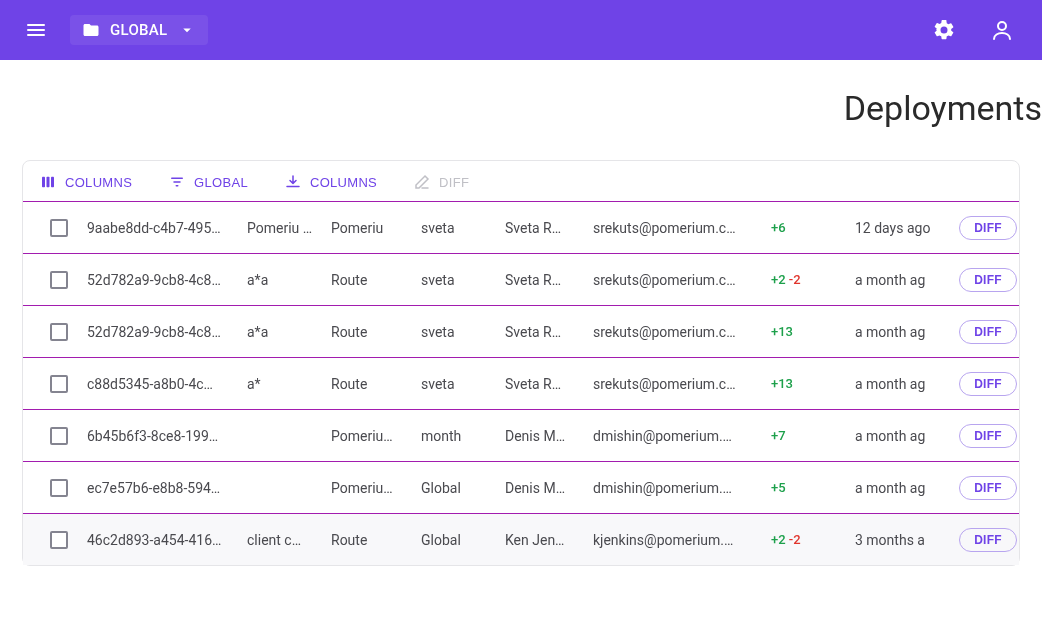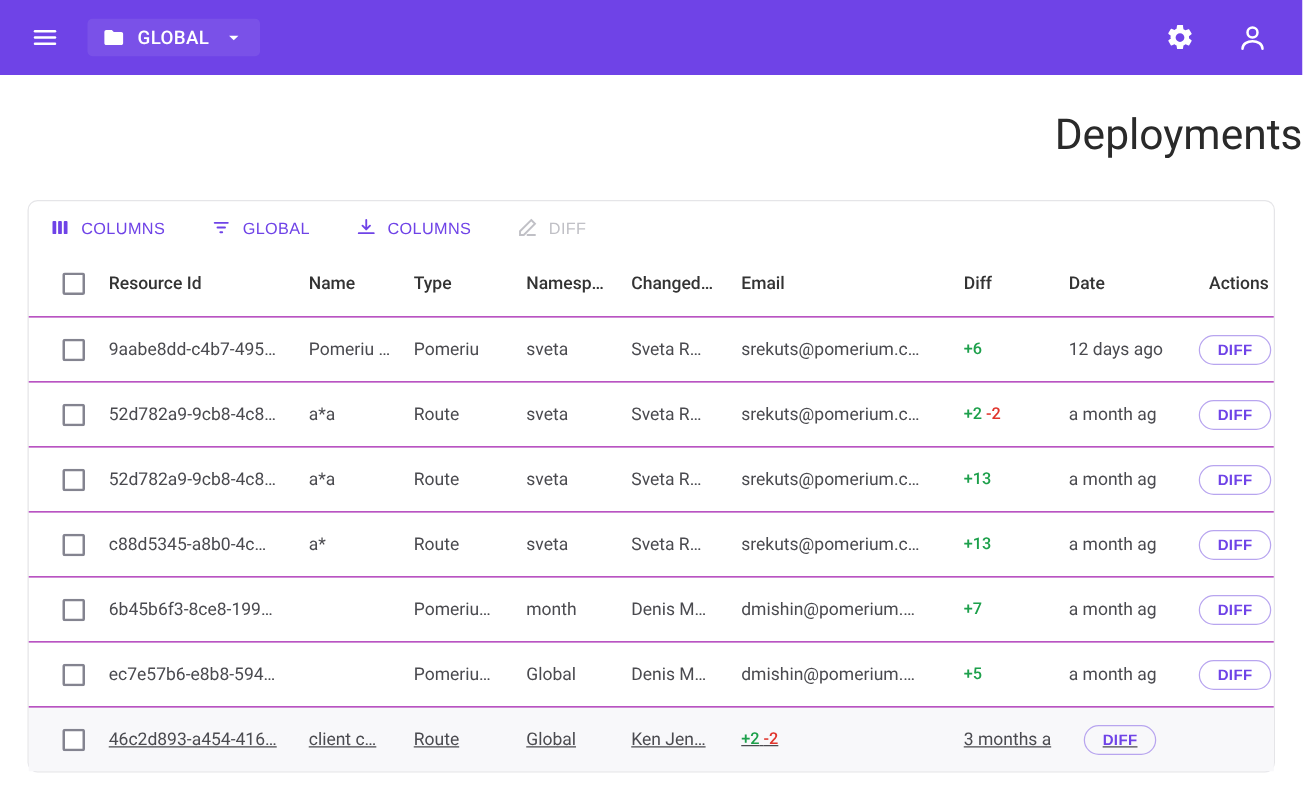--- a/index.html
+++ b/index.html
@@ -132,21 +132,20 @@
       color: #333;
       border-top: none;
       min-height: 52px;
     }
     .grid-row {
       font-size: 14px;
       color: #4a4a4f;
     }
     .grid-row:last-child {
       background: #f8f8fa;
-      text-decoration: underline;
     }
     .cell {
       padding: 0 6px;
       white-space: nowrap;
       overflow: hidden;
       text-overflow: ellipsis;
     }
     .cell.checkbox-cell {
       display: flex;
       align-items: center;
@@ -260,34 +259,20 @@
     <button class="toolbar-btn disabled">
       <svg viewBox="0 0 24 24" fill="none" stroke="currentColor" stroke-width="2" stroke-linecap="round">
         <path d="M12 20h8"></path>
         <path d="M16 4l4 4L8 20H4v-4L16 4z"></path>
       </svg>
       <span>DIFF</span>
     </button>
   </div>
 
   <div class="data-grid">
-    <div class="grid-header">
-      <div class="cell checkbox-cell">
-        <div class="checkbox"></div>
-      </div>
-      <div class="cell">Resource Id</div>
-      <div class="cell">Name</div>
-      <div class="cell">Type</div>
-      <div class="cell">Namesp…</div>
-      <div class="cell">Changed…</div>
-      <div class="cell">Email</div>
-      <div class="cell">Diff</div>
-      <div class="cell">Date</div>
-      <div class="cell actions-head">Actions</div>
-    </div>
     <div id="grid-body">
         <div class="grid-row">
           <div class="cell checkbox-cell">
             <div class="checkbox"></div>
           </div>
           <div class="cell">9aabe8dd-c4b7-495…</div>
           <div class="cell">Pomeriu A…</div>
           <div class="cell">Pomeriu</div>
           <div class="cell">sveta</div>
           <div class="cell">Sveta R…</div>
@@ -380,20 +365,21 @@
         </div>
         <div class="grid-row">
           <div class="cell checkbox-cell">
             <div class="checkbox"></div>
           </div>
           <div class="cell">46c2d893-a454-416…</div>
           <div class="cell">client c…</div>
           <div class="cell">Route</div>
           <div class="cell">Global</div>
           <div class="cell">Ken Jen…</div>
+          <div class="cell">kjenkins@pomerium.…</div>
           <div class="cell diff-val"><span class="diff-plus">+2</span> <span class="diff-minus">-2</span></div>
           <div class="cell">3 months a</div>
           <div class="cell diff-action">
             <button class="diff-chip">DIFF</button>
           </div>
         </div>
       </div>
   </div>
 </div>
 

